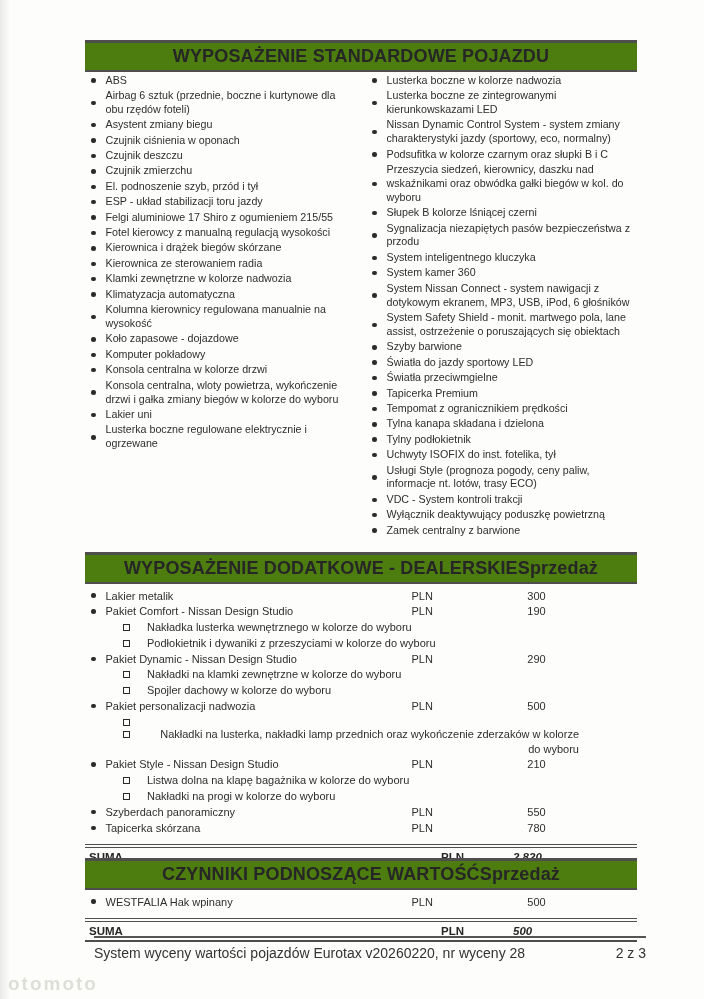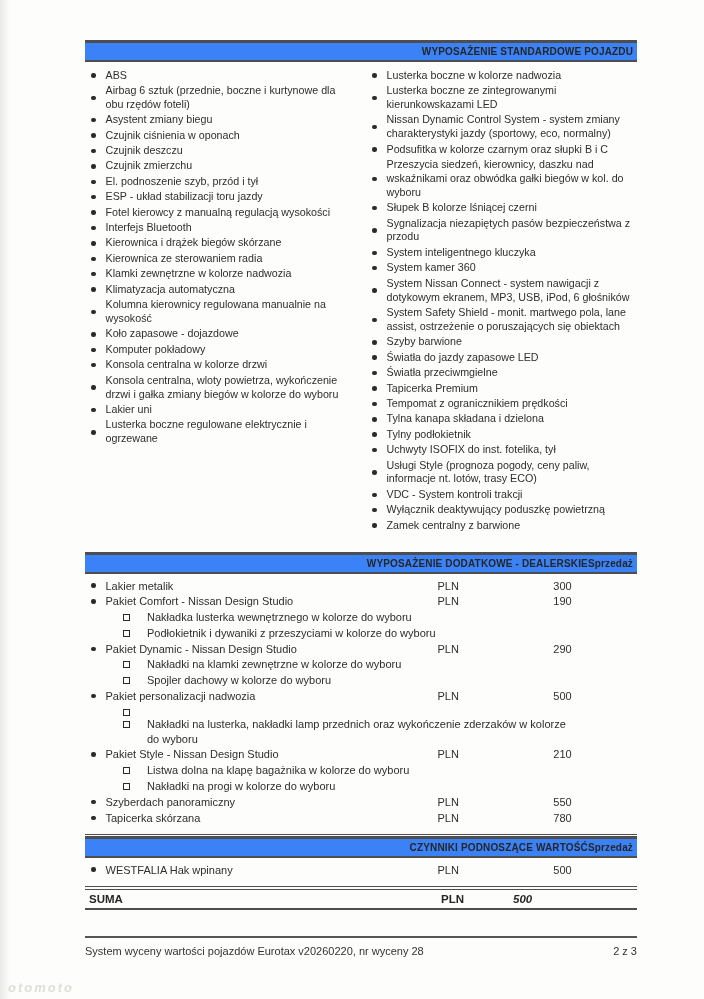--- a/index.html
+++ b/index.html
@@ -4,51 +4,51 @@
 <style>
   html,body{margin:0;padding:0;background:#e9e9e7;}
   .page{
     position:relative;width:704px;height:999px;background:#fdfdfb;overflow:hidden;
     font-family:"Liberation Sans","DejaVu Sans",sans-serif;color:#2e2e2e;margin:0 auto;
   }
   .page::before{content:"";position:absolute;left:0;top:0;bottom:0;width:10px;
     background:linear-gradient(to right,rgba(60,60,55,0.10),rgba(60,60,55,0));pointer-events:none;}
   .sec{position:absolute;left:85px;width:552px;}
   .sec-header{
-    display:flex;justify-content:flex-end;align-items:baseline;
-    border-top:3px solid #4e4e4e;border-bottom:2px solid #4e4e4e;background:#3b82f6;
-    padding:3px 4px 3px 4px;font-weight:bold;font-size:10px;color:#262626;letter-spacing:0.15px;
-  }
-  .cols{display:flex;gap:10px;padding-top:5px;}
+    display:flex;justify-content:center;align-items:baseline;
+    border-top:3px solid #4e4e4e;border-bottom:2px solid #4e4e4e;background:#4d7c0f;
+    padding:3px 4px 3px 4px;font-weight:bold;font-size:18px;color:#262626;letter-spacing:0.15px;
+  }
+  .cols{display:flex;gap:10px;}
   .col{flex:1;min-width:0;}
   .eq-item{display:flex;align-items:center;margin:1.5px 0;font-size:10.7px;line-height:1.3;}
   .dot{width:4.5px;height:4.5px;border-radius:50%;background:#2b2b2b;margin:0 10px 0 6px;flex:none;}
   .eq-label{flex:1;min-width:0;}
   .t-rows{padding-top:3px;}
   .t-row{display:flex;align-items:center;margin:1.5px 0;font-size:11px;line-height:1.3;}
-  .t-row .t-label{width:332px;}
+  .t-row .t-label{width:306px;}
   .t-cur{width:72px;}
   .t-val{width:106px;text-align:center;padding-right:8px;}
   .t-sub{display:flex;align-items:flex-start;margin:1.5px 0 1.5px 38px;font-size:11px;line-height:1.3;}
   .sq{width:5px;height:5px;border:1px solid #2b2b2b;margin:4px 17px 0 0;flex:none;background:transparent;}
-  .t-sub-label{max-width:432px;}
+  .t-sub-label{max-width:432px;text-align:right;}
   .total-row{
     display:flex;align-items:center;border-top:4px double #4e4e4e;border-bottom:2px solid #4e4e4e;
     font-weight:bold;font-size:11.5px;color:#262626;padding:3px 0;margin-top:9px;
   }
   .total-label{width:352px;padding-left:4px;}
   .total-cur{width:72px;}
   .total-val{flex:1;text-align:left;padding-right:8px;font-style:italic;}
   .footer{
-    position:absolute;left:85px;width:552px;top:936px;border-top:2px solid #555;
-    display:flex;justify-content:space-between;padding-top:7px;font-size:11px;color:#333;
+    position:absolute;left:94px;width:552px;top:936px;border-top:2px solid #555;
+    display:flex;justify-content:space-between;padding-top:7px;font-size:14px;color:#333;
   }
   .watermark{
-    position:absolute;left:8px;bottom:4px;font-size:13px;font-weight:bold;
-    color:#b9b9b0;opacity:0.45;letter-spacing:2px;font-style:italic;
+    position:absolute;left:8px;bottom:4px;font-size:19px;font-weight:bold;
+    color:#b9b9b0;opacity:0.45;letter-spacing:2px;
   }
 </style>
 </head>
 <body>
 
 <div class="page">
 
   <section class="sec" style="top:40px">
     <div class="sec-header">
       <span>WYPOSAŻENIE STANDARDOWE POJAZDU</span>
@@ -82,28 +82,28 @@
           <div class="eq-item">
             <span class="dot"></span>
             <span class="eq-label">El. podnoszenie szyb, przód i tył</span>
           </div>
           <div class="eq-item">
             <span class="dot"></span>
             <span class="eq-label">ESP - układ stabilizacji toru jazdy</span>
           </div>
           <div class="eq-item">
             <span class="dot"></span>
+            <span class="eq-label">Felgi aluminiowe 17 Shiro z ogumieniem 215/55</span>
+          </div>
+          <div class="eq-item">
+            <span class="dot"></span>
             <span class="eq-label">Fotel kierowcy z manualną regulacją wysokości</span>
           </div>
           <div class="eq-item">
             <span class="dot"></span>
-            <span class="eq-label">Interfejs Bluetooth</span>
-          </div>
-          <div class="eq-item">
-            <span class="dot"></span>
             <span class="eq-label">Kierownica i drążek biegów skórzane</span>
           </div>
           <div class="eq-item">
             <span class="dot"></span>
             <span class="eq-label">Kierownica ze sterowaniem radia</span>
           </div>
           <div class="eq-item">
             <span class="dot"></span>
             <span class="eq-label">Klamki zewnętrzne w kolorze nadwozia</span>
           </div>
@@ -184,21 +184,21 @@
           <div class="eq-item">
             <span class="dot"></span>
             <span class="eq-label">System Safety Shield - monit. martwego pola, lane assist, ostrzeżenie o poruszających się obiektach</span>
           </div>
           <div class="eq-item">
             <span class="dot"></span>
             <span class="eq-label">Szyby barwione</span>
           </div>
           <div class="eq-item">
             <span class="dot"></span>
-            <span class="eq-label">Światła do jazdy zapasowe LED</span>
+            <span class="eq-label">Światła do jazdy sportowy LED</span>
           </div>
           <div class="eq-item">
             <span class="dot"></span>
             <span class="eq-label">Światła przeciwmgielne</span>
           </div>
           <div class="eq-item">
             <span class="dot"></span>
             <span class="eq-label">Tapicerka Premium</span>
           </div>
           <div class="eq-item">
@@ -317,21 +317,21 @@
           <span class="t-val">780</span>
         </div>
       </div>
     <div class="total-row">
       <span class="total-label">SUMA</span>
       <span class="total-cur">PLN</span>
       <span class="total-val">2 820</span>
     </div>
   </section>
 
-  <section class="sec" style="top:836px">
+  <section class="sec" style="top:858px">
     <div class="sec-header">
       <span>CZYNNIKI PODNOSZĄCE WARTOŚĆ</span>
       <span>Sprzedaż</span>
     </div>
     <div class="t-rows" id="factor-rows">
         <div class="t-row">
           <span class="dot"></span>
           <span class="t-label">WESTFALIA Hak wpinany</span>
           <span class="t-cur">PLN</span>
           <span class="t-val">500</span>

